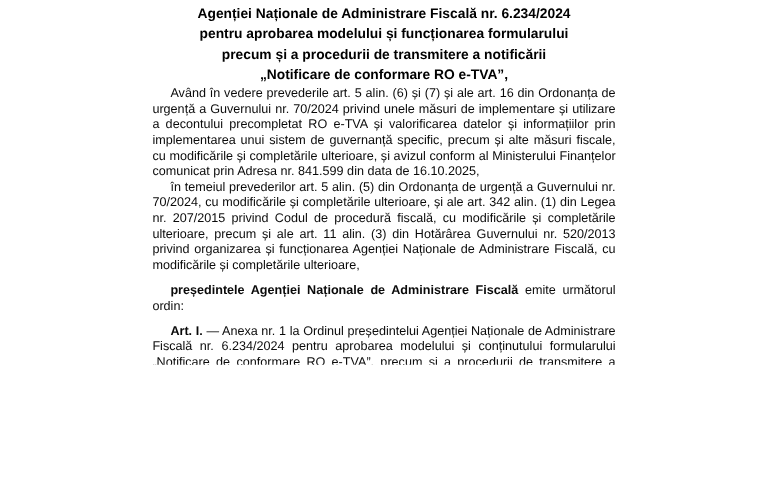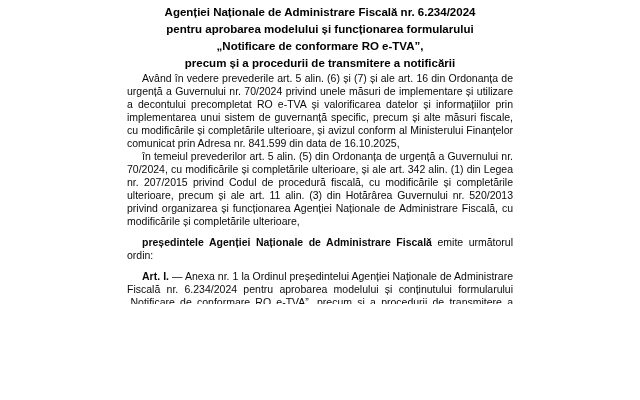--- a/index.html
+++ b/index.html
@@ -45,22 +45,22 @@
   .bold { font-weight: bold; }
 </style>
 </head>
 <body>
 
 <div class="page">
 
   <h1 class="doc-title">
     <span class="title-line">Agenției Naționale de Administrare Fiscală nr. 6.234/2024</span>
     <span class="title-line">pentru aprobarea modelului și funcționarea formularului</span>
+    <span class="title-line">precum și a procedurii de transmitere a notificării</span>
     <span class="title-line">„Notificare de conformare RO e-TVA”,</span>
-    <span class="title-line">precum și a procedurii de transmitere a notificării</span>
   </h1>
 
   <div class="doc-body">
 
     <p class="para"><span>Având în vedere prevederile art. 5 alin. (6) și (7) și ale art. 16 din Ordonanța de urgență a Guvernului nr. 70/2024 privind unele măsuri de implementare și utilizare a decontului precompletat RO e-TVA și valorificarea datelor și informațiilor prin implementarea unui sistem de guvernanță specific, precum și alte măsuri fiscale, cu modificările și completările ulterioare, și avizul conform al Ministerului Finanțelor comunicat prin Adresa nr. 841.599 din data de 16.10.2025,</span></p>
 
     <p class="para"><span>în temeiul prevederilor art. 5 alin. (5) din Ordonanța de urgență a Guvernului nr. 70/2024, cu modificările și completările ulterioare, și ale art. 342 alin. (1) din Legea nr. 207/2015 privind Codul de procedură fiscală, cu modificările și completările ulterioare, precum și ale art. 11 alin. (3) din Hotărârea Guvernului nr. 520/2013 privind organizarea și funcționarea Agenției Naționale de Administrare Fiscală, cu modificările și completările ulterioare,</span></p>
 
     <p class="para gap-small"><span class="bold">președintele Agenției Naționale de Administrare Fiscală</span><span> emite următorul ordin:</span></p>
 

